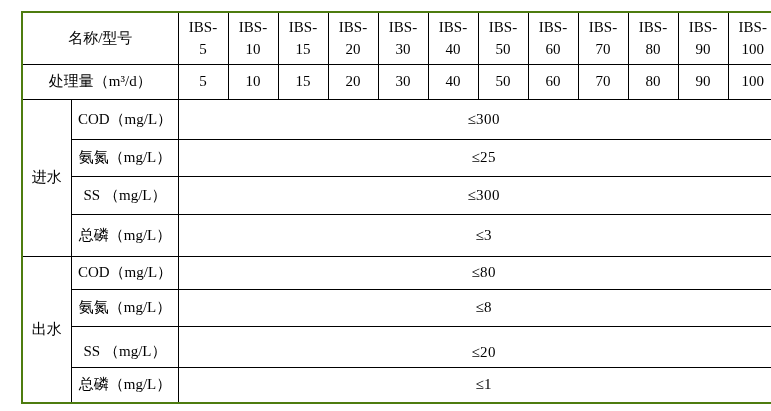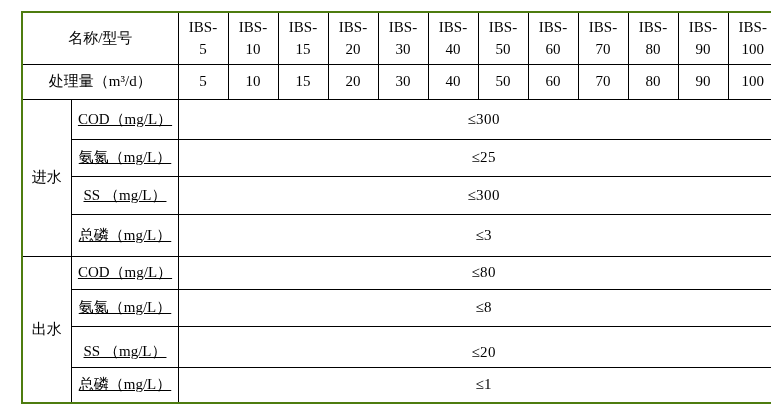--- a/index.html
+++ b/index.html
@@ -40,21 +40,20 @@
   tbody tr:nth-child(6)  { height: 42px; }
   tbody tr:nth-child(7)  { height: 33px; }
   tbody tr:nth-child(8)  { height: 37px; }
   tbody tr:nth-child(9)  { height: 41px; }
   tbody tr:nth-child(10) { height: 36px; }
 
   td.model-cell span { display: block; line-height: 22px; }
   td.param-cell {
     text-align: left;
     padding-left: 1px;
-    text-decoration: underline;
   }
   td.value-cell { letter-spacing: 0.5px; padding-left: 12px; }
   tr.va-bottom td.param-cell,
   tr.va-bottom td.value-cell {
     vertical-align: bottom;
     padding-bottom: 6px;
   }
 </style>
 </head>
 <body>

